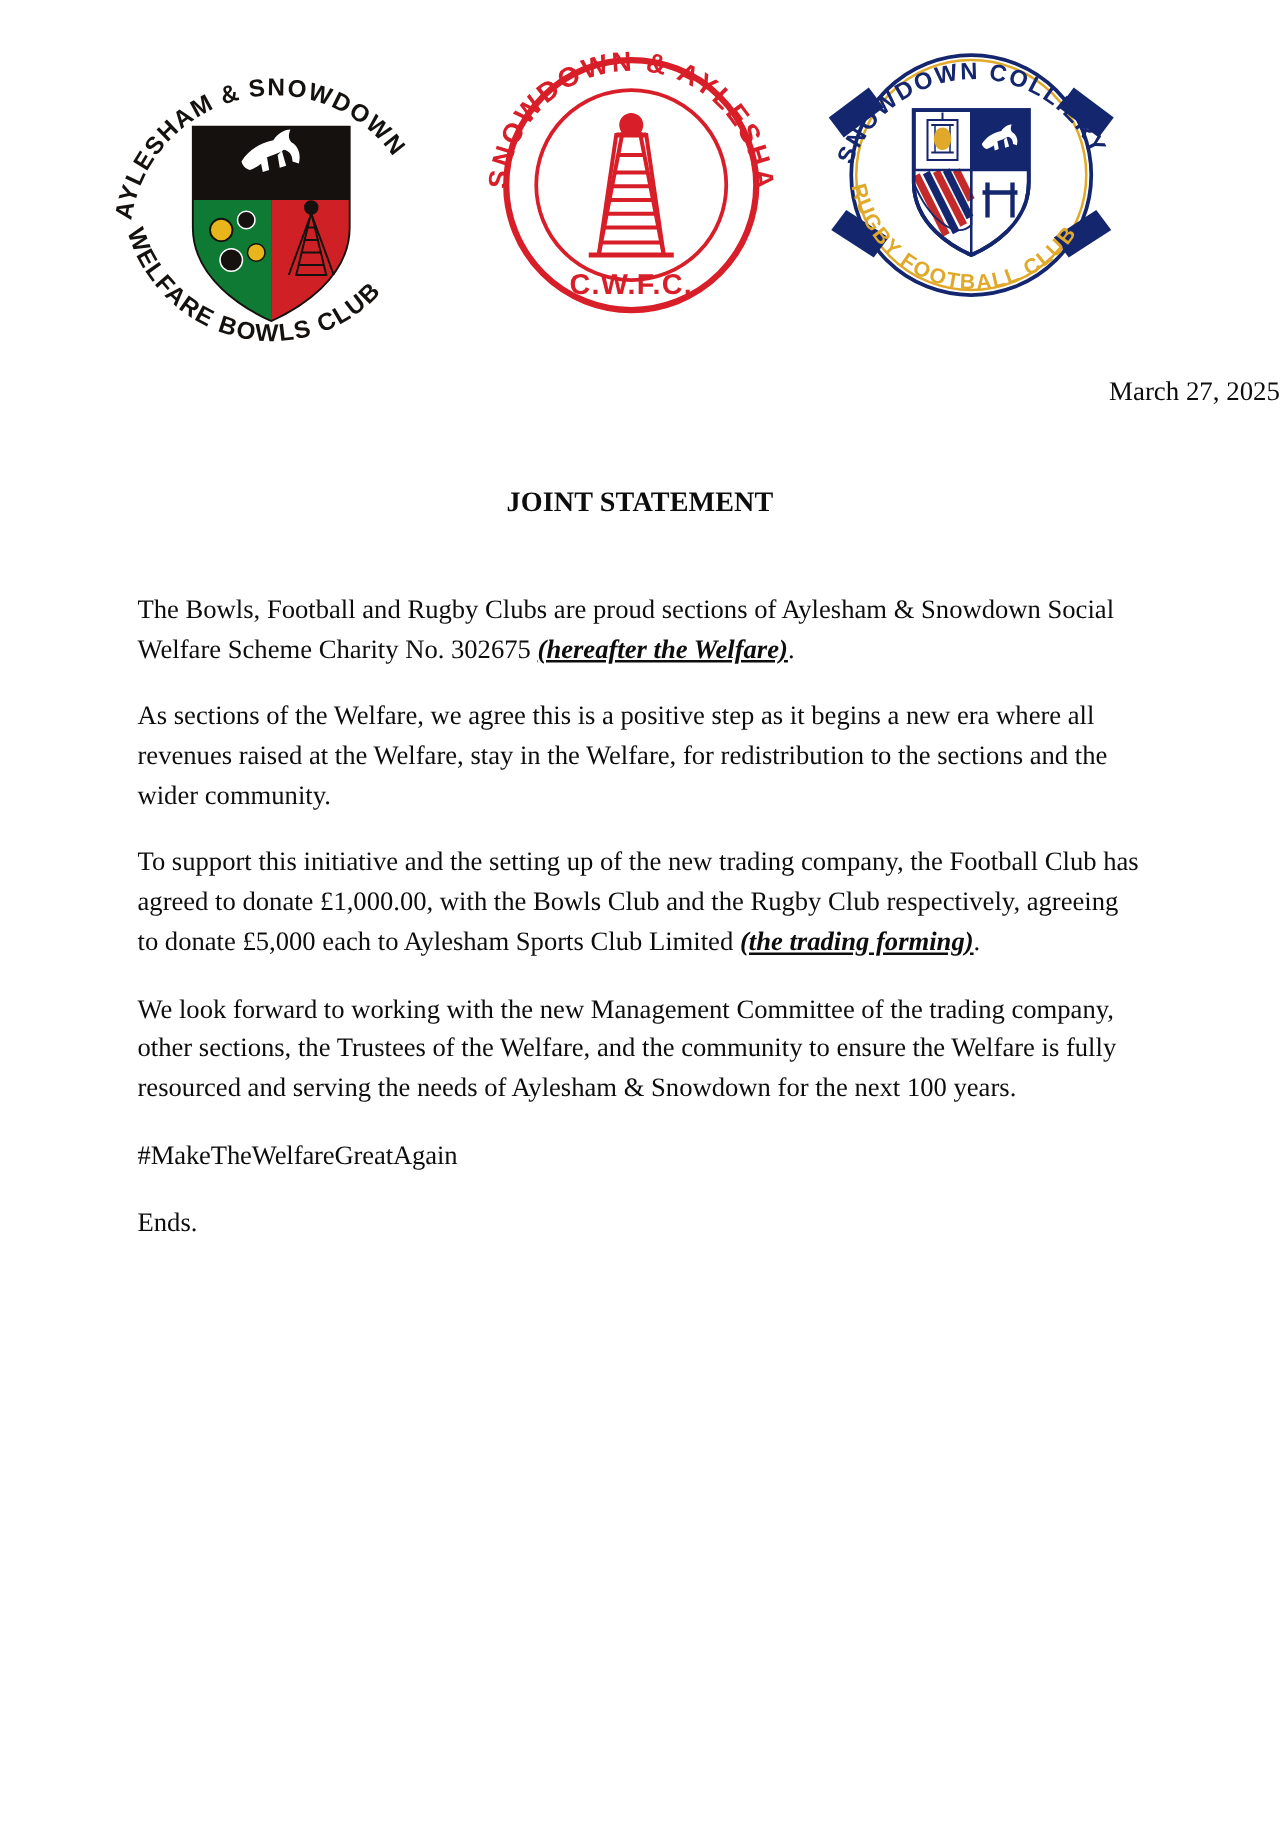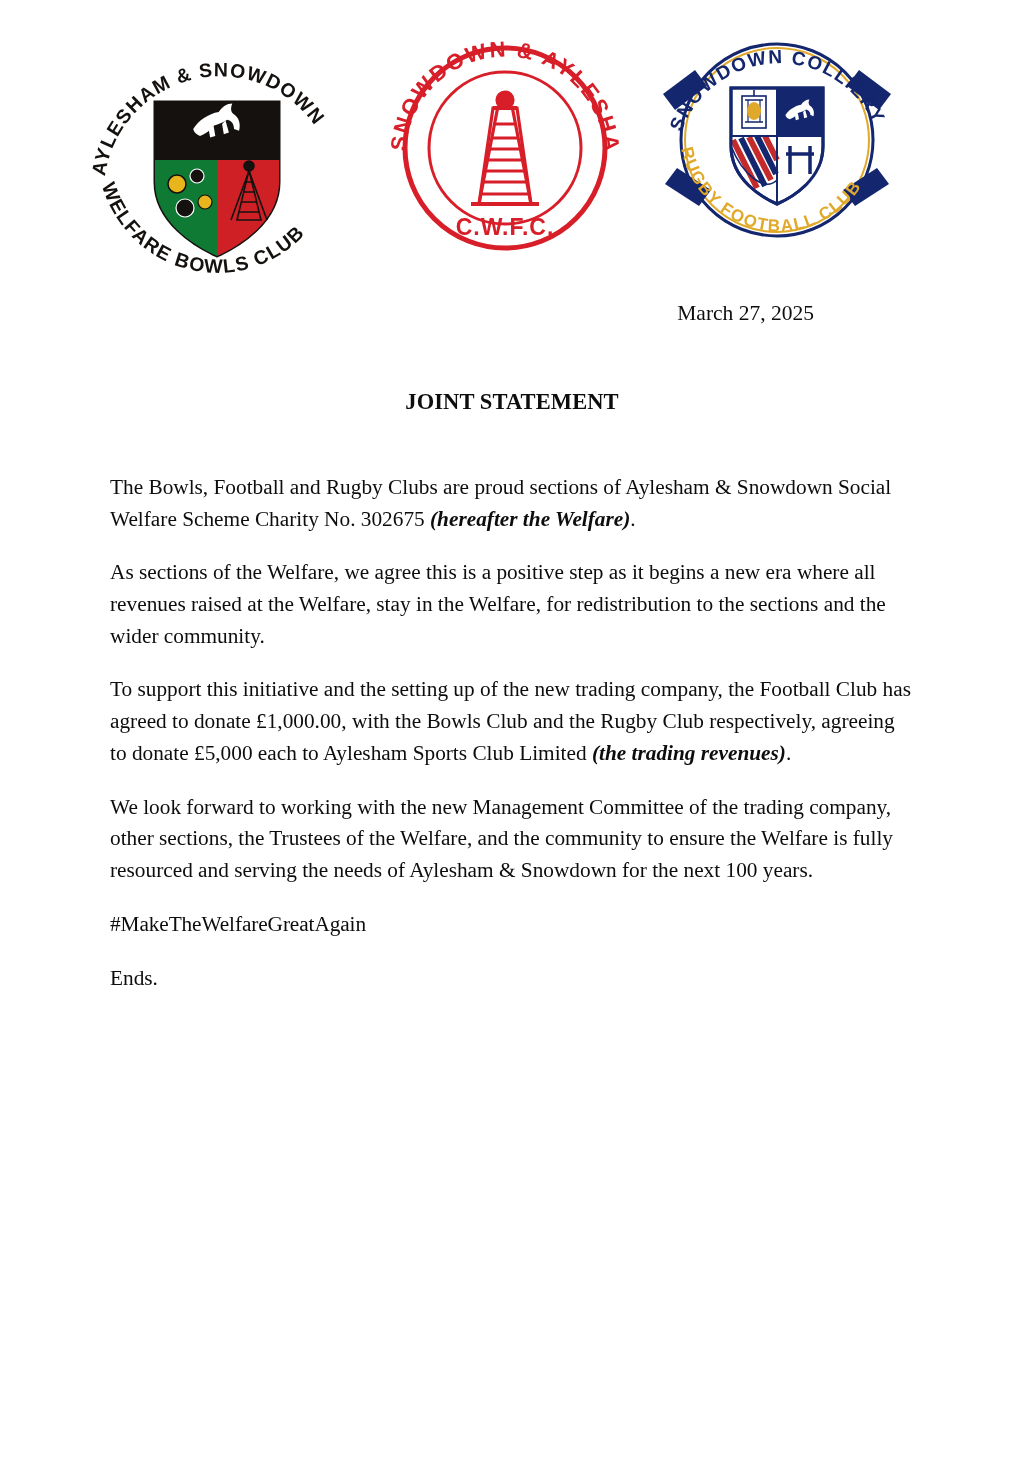--- a/index.html
+++ b/index.html
@@ -36,21 +36,20 @@
 
   
   .doc {
     position: absolute;
     top: 300px;
     left: 0;
     width: 1024px;
   }
   .date {
     text-align: right;
-    padding-right: 210px;
     font-size: 21.5px;
     line-height: 1.3;
     margin-bottom: 58px;
   }
   .title-block {
     text-align: center;
     font-weight: bold;
     font-size: 22.5px;
     line-height: 1.42;
     letter-spacing: .1px;
@@ -61,21 +60,21 @@
   }
   .body-text {
     margin: 0 110px 0 110px;
     font-size: 21.3px;
     line-height: 1.49;
   }
   .body-text p {
     margin: 0 0 22px 0;
   }
   .body-text p:last-child { margin-bottom: 3px; }
-  .bi { font-weight: bold; font-style: italic; }
+  .bi { font-weight: bold; font-style: italic; text-decoration: underline; }
   .hash { letter-spacing: -0.1px; }
 </style>
 </head>
 <body>
 
 <div class="logo-row">
 
   <div class="logo logo-bowls">
     <svg viewBox="0 0 270 250" xmlns="http://www.w3.org/2000/svg">
       <defs>
@@ -211,18 +210,18 @@
 
   <div class="date">March 27, 2025</div>
 
   <div class="title-block">
     <div><span>JOINT STATEMENT</span></div>
   </div>
 
   <div class="body-text">
     <p>The Bowls, Football and Rugby Clubs are proud sections of Aylesham &amp; Snowdown Social Welfare Scheme Charity No. 302675 <span class="bi">(hereafter the Welfare)</span>.</p>
     <p>As sections of the Welfare, we agree this is a positive step as it begins a new era where all revenues raised at the Welfare, stay in the Welfare, for redistribution to the sections and the wider community.</p>
-    <p>To support this initiative and the setting up of the new trading company, the Football Club has agreed to donate £1,000.00, with the Bowls Club and the Rugby Club respectively, agreeing to donate £5,000 each to Aylesham Sports Club Limited <span class="bi">(the trading revenues)</span>.</p>
+    <p>To support this initiative and the setting up of the new trading company, the Football Club has agreed to donate £1,000.00, with the Bowls Club and the Rugby Club respectively, agreeing to donate £5,000 each to Aylesham Sports Club Limited <span class="bi">(the trading forming)</span>.</p>
     <p>We look forward to working with the new Management Committee of the trading company, other sections, the Trustees of the Welfare, and the community to ensure the Welfare is fully resourced and serving the needs of Aylesham &amp; Snowdown for the next 100 years.</p>
     <p class="hash">#MakeTheWelfareGreatAgain</p>
     <p>Ends.</p>
   </div>
 </div>
 
 </body></html>

